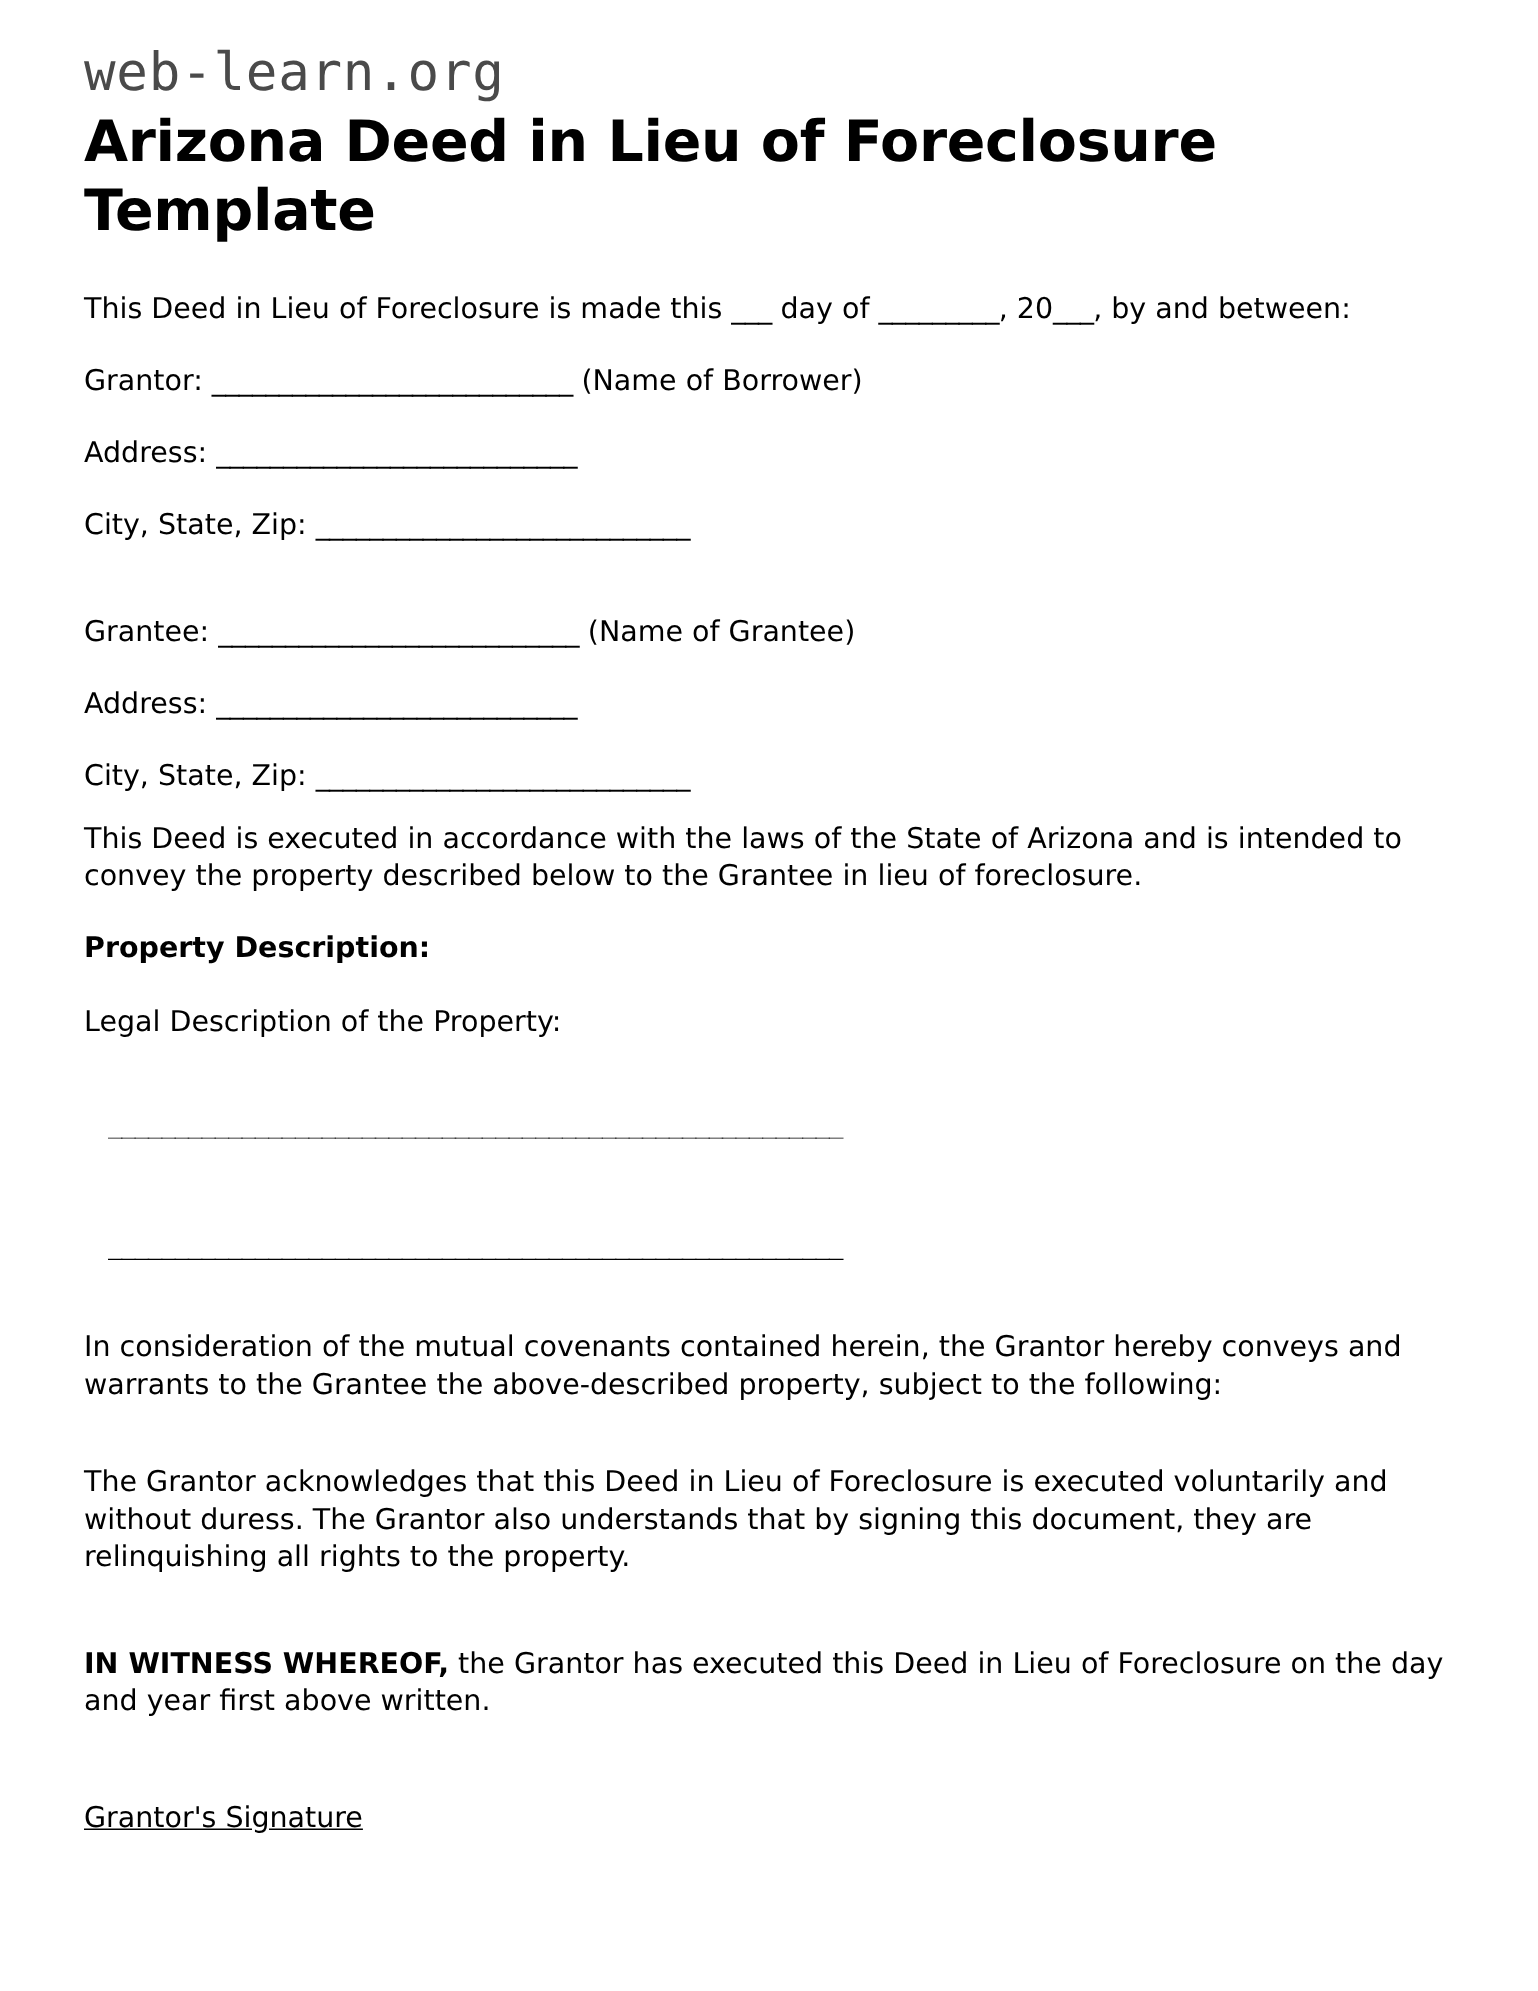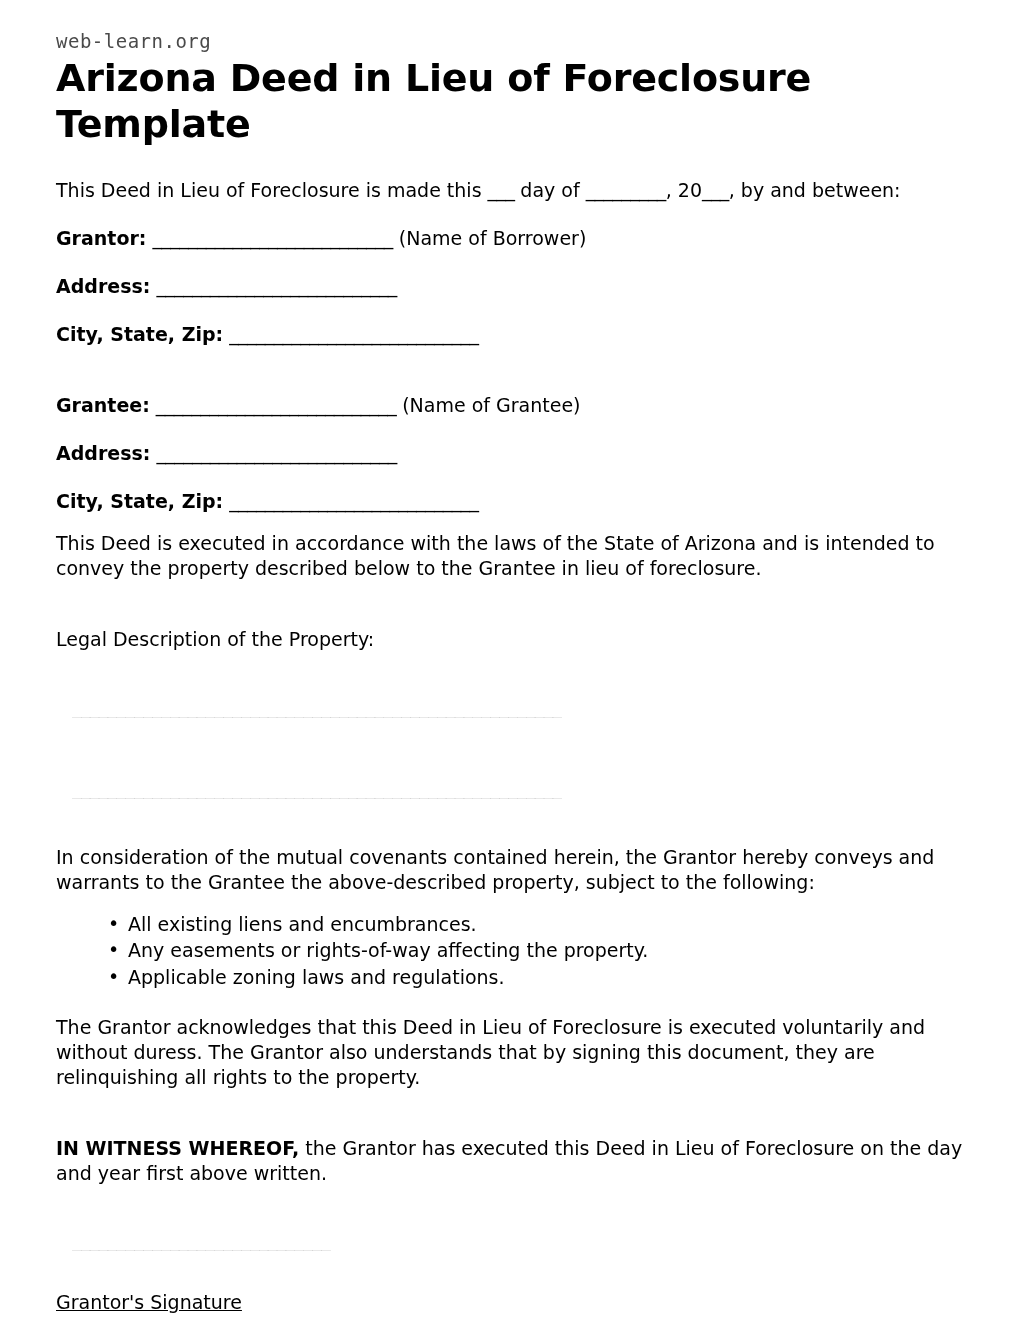--- a/index.html
+++ b/index.html
@@ -17,21 +17,21 @@
   .page {
     position: relative;
     width: 1025px;
     height: 1327px;
     box-sizing: border-box;
     padding: 0 62px 0 56px;
     background: #ffffff;
   }
   .watermark {
     font-family: "DejaVu Sans Mono", monospace;
-    font-size: 19px;
+    font-size: 35px;
     color: #4a4a4a;
     letter-spacing: 0.5px;
     margin: 0;
     padding-top: 32px;
     padding-left: 0px;
     line-height: 1.0;
     white-space: nowrap;
   }
   .doc-title {
     font-size: 38px;
@@ -50,21 +50,21 @@
   }
   .spacer-lg { height: 30px; }
   .spacer-md { height: 23px; }
   .spacer-sm { height: 17px; }
   .field-line {
     font-size: 19px;
     line-height: 1.32;
     margin: 0;
     white-space: nowrap;
   }
-  .field-line b { font-weight: bold; text-align: center; }
+  .field-line b { font-weight: normal; text-align: center; }
   .blank {
     letter-spacing: -0.6px;
     font-weight: normal;
   }
   .blank-line {
     font-size: 19px;
     line-height: 1.0;
     letter-spacing: -0.6px;
     margin: 16px;
     white-space: nowrap;
@@ -142,57 +142,52 @@
   <div class="spacer-md"></div>
 
   <p class="field-line"><b>City, State, Zip:</b> <span class="blank">____________________________</span></p>
 
   <div class="spacer-sm"></div>
 
   <p class="para body-block">This Deed is executed in accordance with the laws of the State of Arizona and is intended to convey the property described below to the Grantee in lieu of foreclosure.</p>
 
   <div class="spacer-md"></div>
 
+  <p class="sec-head">Property Description:</p>
 
   <div class="spacer-md"></div>
 
   <p class="para">Legal Description of the Property:</p>
 
   <div class="spacer-lg"></div>
 
   <p class="blank-line">_______________________________________________________</p>
 
   <div class="spacer-lg"></div>
 
   <p class="blank-line">_______________________________________________________</p>
 
   <div class="spacer-lg"></div>
 
   <p class="para body-block">In consideration of the mutual covenants contained herein, the Grantor hereby conveys and warrants to the Grantee the above-described property, subject to the following:</p>
 
   <div class="spacer-sm"></div>
 
-  <ul class="bullets">
-    <li>All existing liens and encumbrances.</li>
-    <li>Any easements or rights-of-way affecting the property.</li>
-    <li>Applicable zoning laws and regulations.</li>
-  </ul>
 
   <div class="spacer-md"></div>
 
   <p class="para body-block">The Grantor acknowledges that this Deed in Lieu of Foreclosure is executed voluntarily and without duress. The Grantor also understands that by signing this document, they are relinquishing all rights to the property.</p>
 
   <div class="spacer-md"></div>
 
 
   <div class="spacer-md"></div>
 
   <p class="para body-block"><b>IN WITNESS WHEREOF,</b><span> the Grantor has executed this Deed in Lieu of Foreclosure on the day and year first above written.</span></p>
 
   <div class="spacer-lg"></div>
 
-  <p class="blank-line">_____________________________</p>
 
   <div class="spacer-md"></div>
 
   <p class="sig-label">Grantor's Signature</p>
 
 </div>
 
 </body></html>

